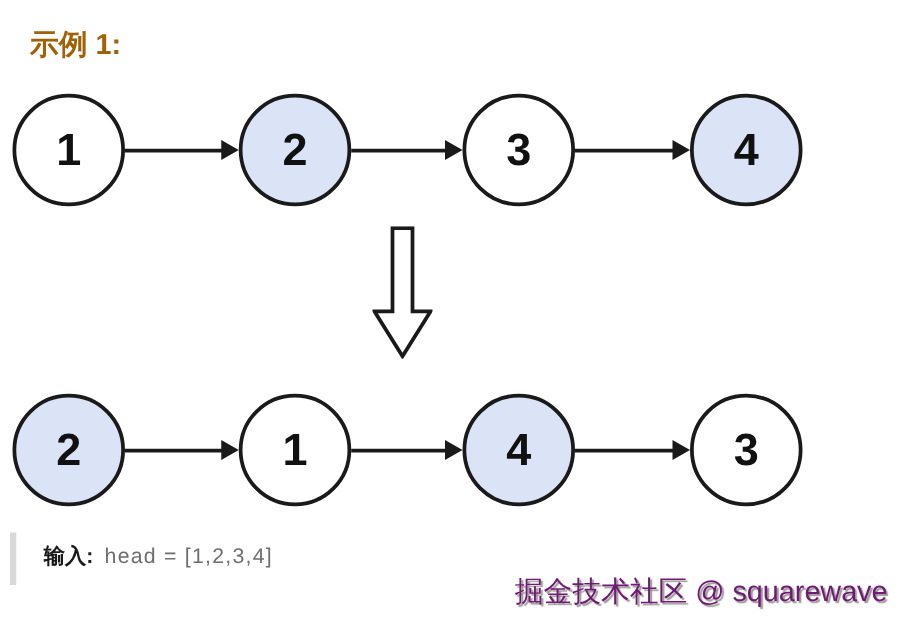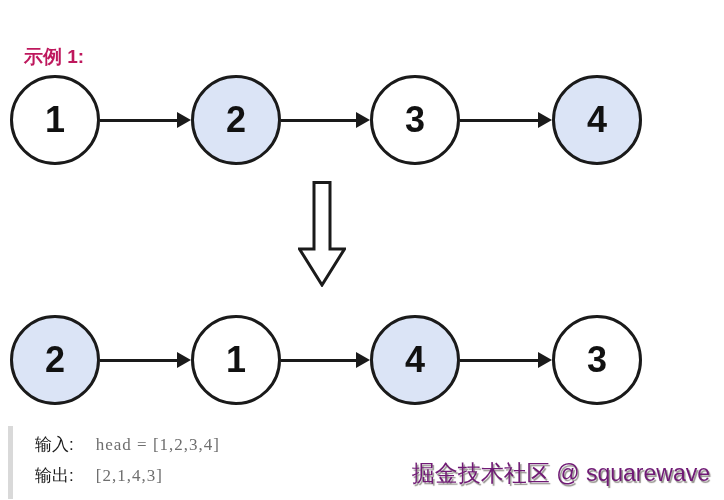--- a/index.html
+++ b/index.html
@@ -2,21 +2,21 @@
 <html><head>
 <meta charset="utf-8">
 <style>
   html,body { margin:0; padding:0; }
   body {
     width:724px; height:500px; background:#ffffff; position:relative;
     overflow:hidden; font-family:"Liberation Sans",sans-serif;
   }
   .example-title {
     position:absolute; left:24px; top:20px;
-    font-size:19px; font-weight:bold; color:#be185d;margin-top:24px;
+    font-size:23px; font-weight:bold; color:#a16207;
   }
   .node {
     position:absolute; width:84px; height:84px;
     border:3px solid #1a1a1a; border-radius:50%;
     display:flex; align-items:center; justify-content:center;
     font-size:36px; font-weight:bold; color:#111111; background:#ffffff;
     box-sizing:content-box;
   }
   .connector { position:absolute; height:16px; }
   .connector .line {
@@ -26,23 +26,23 @@
     position:absolute; right:0; top:0; width:0; height:0;
     border-top:8px solid transparent; border-bottom:8px solid transparent;
     border-left:14px solid #1a1a1a;
   }
   .down-arrow { position:absolute; left:298px; top:181px; }
   .io {
     position:absolute; left:8px; top:426px;
     border-left:5px solid #d9d9d9; padding:3px 0 8px 22px; background:#ffffff;
   }
   .io-line { font-size:17px; line-height:31px; white-space:nowrap; }
-  .io-label { font-weight:normal; color:#1a1a1a; margin-right:22px; }
+  .io-label { font-weight:bold; color:#1a1a1a; margin-right:9px; }
   .io-code {
-    font-family:Liberation Serif, serif;
+    font-family:Liberation Sans, sans-serif;
     color:#6e6e6e; letter-spacing:1px;
   }
   .watermark {
     position:absolute; right:14px; top:458px;
     font-size:23px; color:#701a75; white-space:nowrap;
     text-shadow:1.5px 1.5px 1px #94918d, -1px -1px 0 #ffffff;
   }
 </style>
 </head>
 <body>
@@ -84,18 +84,15 @@
 <div class="connector" style="left:460px;top:352px;width:92px;">
   <div class="line"></div>
   <div class="head"></div>
 </div>
 <div class="node" style="left: 552px; top: 315px; background-color: rgb(255, 255, 255);">3</div>
 
 <div class="io">
   <div class="io-line">
     <span class="io-label">输入:</span><span class="io-code">head = [1,2,3,4]</span>
   </div>
-  <div class="io-line">
-    <span class="io-label">输出:</span><span class="io-code">[2,1,4,3]</span>
-  </div>
 </div>
 
 <div class="watermark">掘金技术社区 @ squarewave</div>
 
 </body></html>

